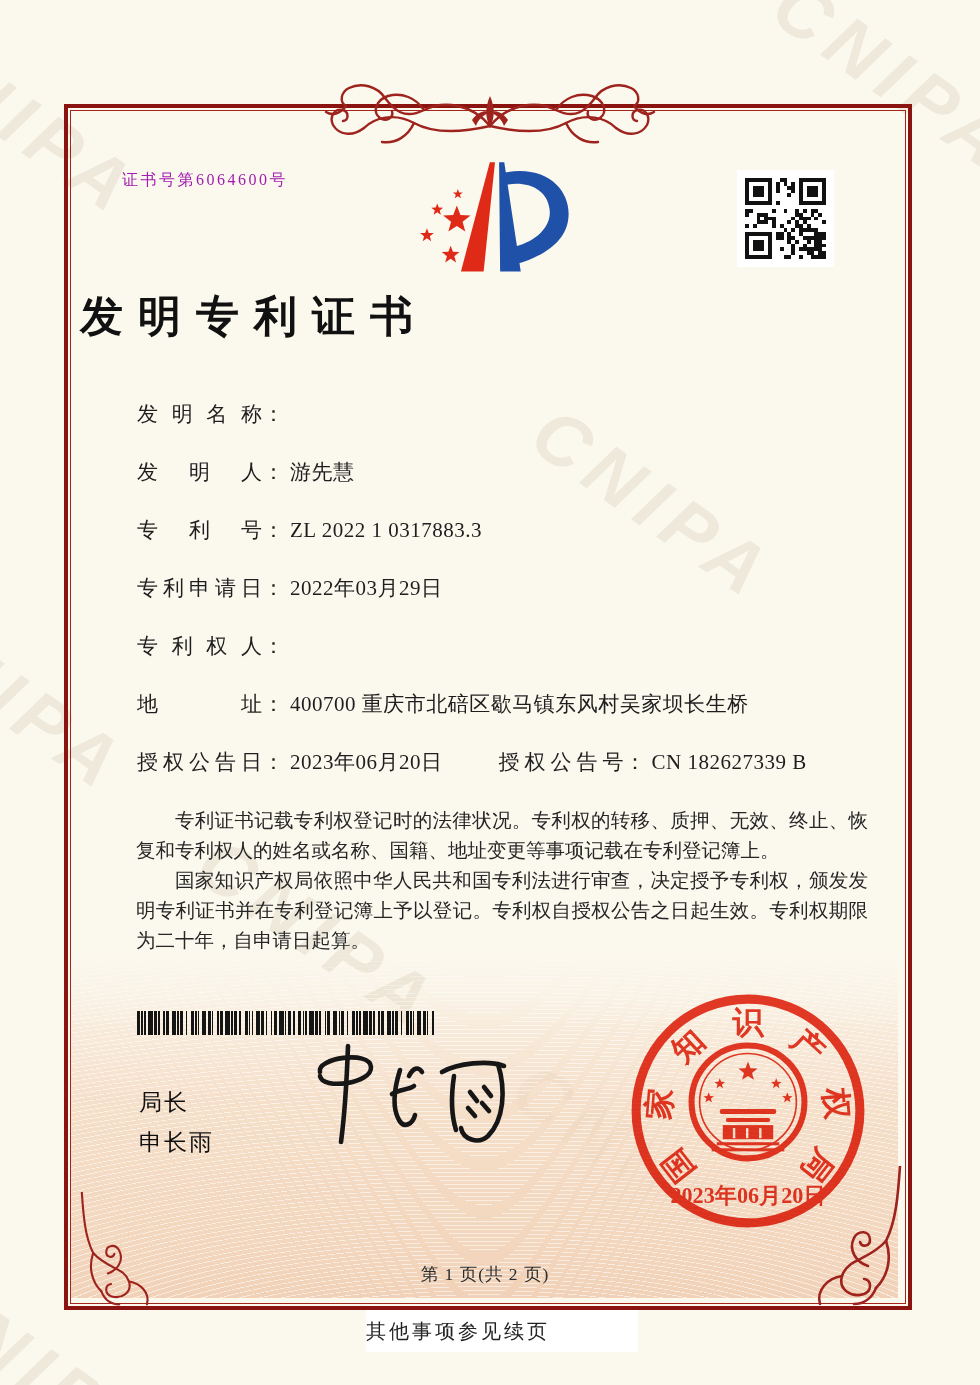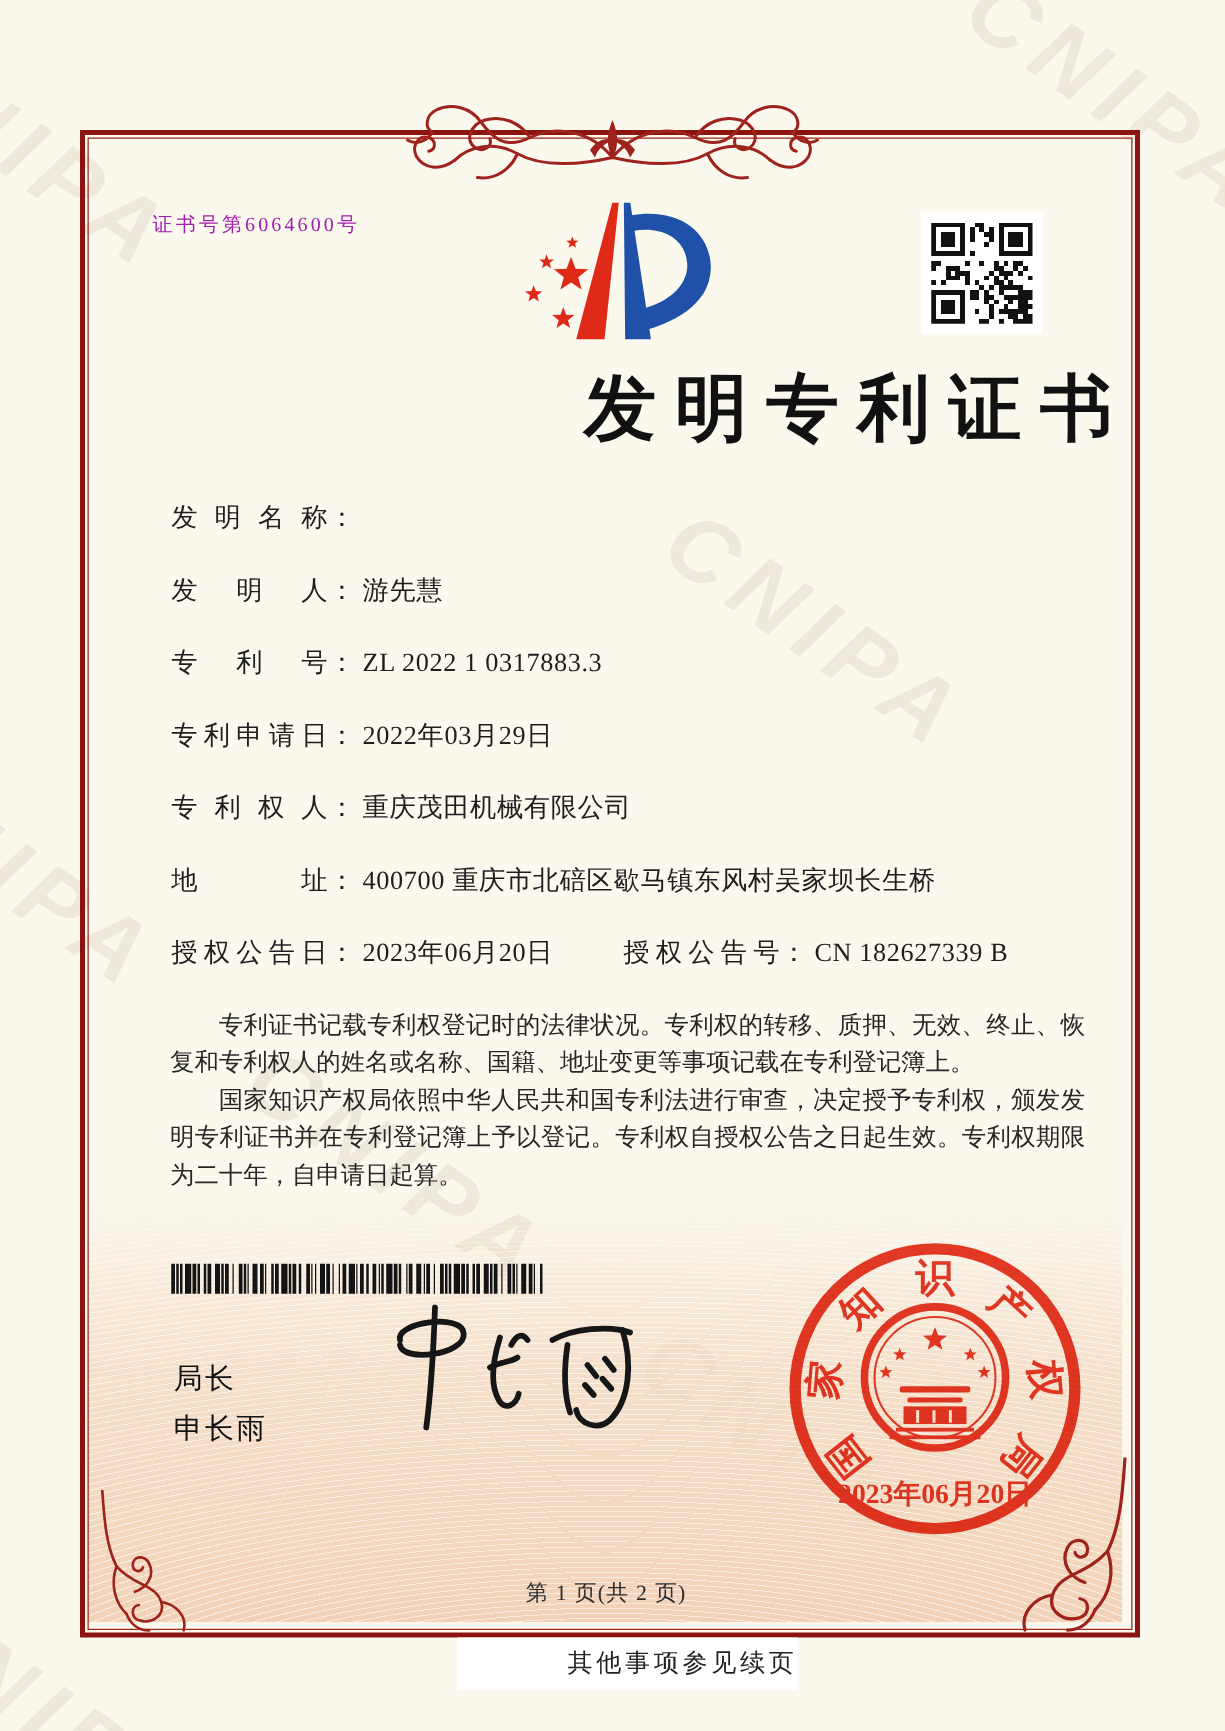--- a/index.html
+++ b/index.html
@@ -26,22 +26,22 @@
   .frame{position:absolute;left:64px;top:104px;width:840px;height:1198px;
     border:4px solid #8c1410;z-index:2;pointer-events:none;}
   .frame::after{content:"";position:absolute;inset:2px;border:1.5px solid #a2261b;}
   .orn{position:absolute;z-index:3;pointer-events:none;}
   
   .certno{position:absolute;left:122px;top:170px;font-size:16px;letter-spacing:2.5px;
     color:#a21caf;z-index:3;}
   .logo{position:absolute;left:412px;top:156px;width:168px;height:134px;z-index:3;}
   .qrbox{position:absolute;left:737px;top:170px;width:97px;height:97px;background:#fff;
     padding:8px;box-sizing:border-box;z-index:3;}
-  .title{position:absolute;left:65px;top:288px;width:840px;text-align:right;
-    font-size:58px;font-weight:700;letter-spacing:15px;text-indent:15px;color:#111;z-index:3;}
+  .title{position:absolute;left:65px;top:288px;width:840px;text-align:left;
+    font-size:43px;font-weight:700;letter-spacing:15px;text-indent:15px;color:#111;z-index:3;}
   
   .fields{position:absolute;left:137px;top:400px;width:740px;z-index:3;}
   .frow{display:flex;align-items:baseline;height:26px;margin-bottom:32px;
     font-size:21px;color:#1e1e1e;}
   .jchars{display:inline-flex;justify-content:space-between;width:125px;}
   .colon{display:inline-block;width:20px;margin-left:1px;}
   .fvalue{margin-left:7px;white-space:nowrap;letter-spacing:.5px;}
   .pair2{display:inline-flex;align-items:baseline;margin-left:56px;}
   
   .paras{position:absolute;left:136px;top:806px;width:732px;z-index:3;
@@ -54,21 +54,21 @@
   .director{position:absolute;left:139px;top:1087px;z-index:3;
     font-family:"Liberation Sans","DejaVu Sans",sans-serif;font-size:23px;
     letter-spacing:2px;color:#101010;font-weight:500;}
   .director .line2{margin-top:9px;}
   .sig{position:absolute;left:292px;top:1040px;width:225px;height:120px;z-index:4;}
   .seal{position:absolute;left:622px;top:985px;width:252px;height:252px;z-index:4;
     mix-blend-mode:multiply;opacity:.95;}
   .pageno{position:absolute;left:65px;top:1262px;width:840px;text-align:center;
     font-size:17.5px;letter-spacing:1px;color:#2b2b2b;z-index:3;}
   .strip{position:absolute;left:366px;top:1310px;width:272px;height:42px;background:#fff;
-    z-index:3;text-align:right;line-height:42px;font-size:20px;letter-spacing:3px;color:#222;}
+    z-index:3;text-align:left;line-height:42px;font-size:20px;letter-spacing:3px;color:#222;}
 </style>
 </head>
 <body>
 
 <div class="page">
 
   <div class="wm wm1">CNIPA</div>
   <div class="wm wm2">CNIPA</div>
   <div class="wm wm3">CNIPA</div>
   <div class="wm wm4">CNIPA</div>
@@ -297,21 +297,20 @@
       <span class="fvalue">2022年03月29日</span>
 
     </div>
       <div class="frow">
       <span class="flabel"><span class="jchars">
             <span>专</span>
             <span>利</span>
             <span>权</span>
             <span>人</span>
           </span><span class="colon">：</span></span>
-      <span class="fvalue">重庆茂田机械有限公司</span>
 
     </div>
       <div class="frow">
       <span class="flabel"><span class="jchars">
             <span>地</span>
             <span>址</span>
           </span><span class="colon">：</span></span>
       <span class="fvalue">400700 重庆市北碚区歇马镇东风村吴家坝长生桥</span>
 
     </div>

